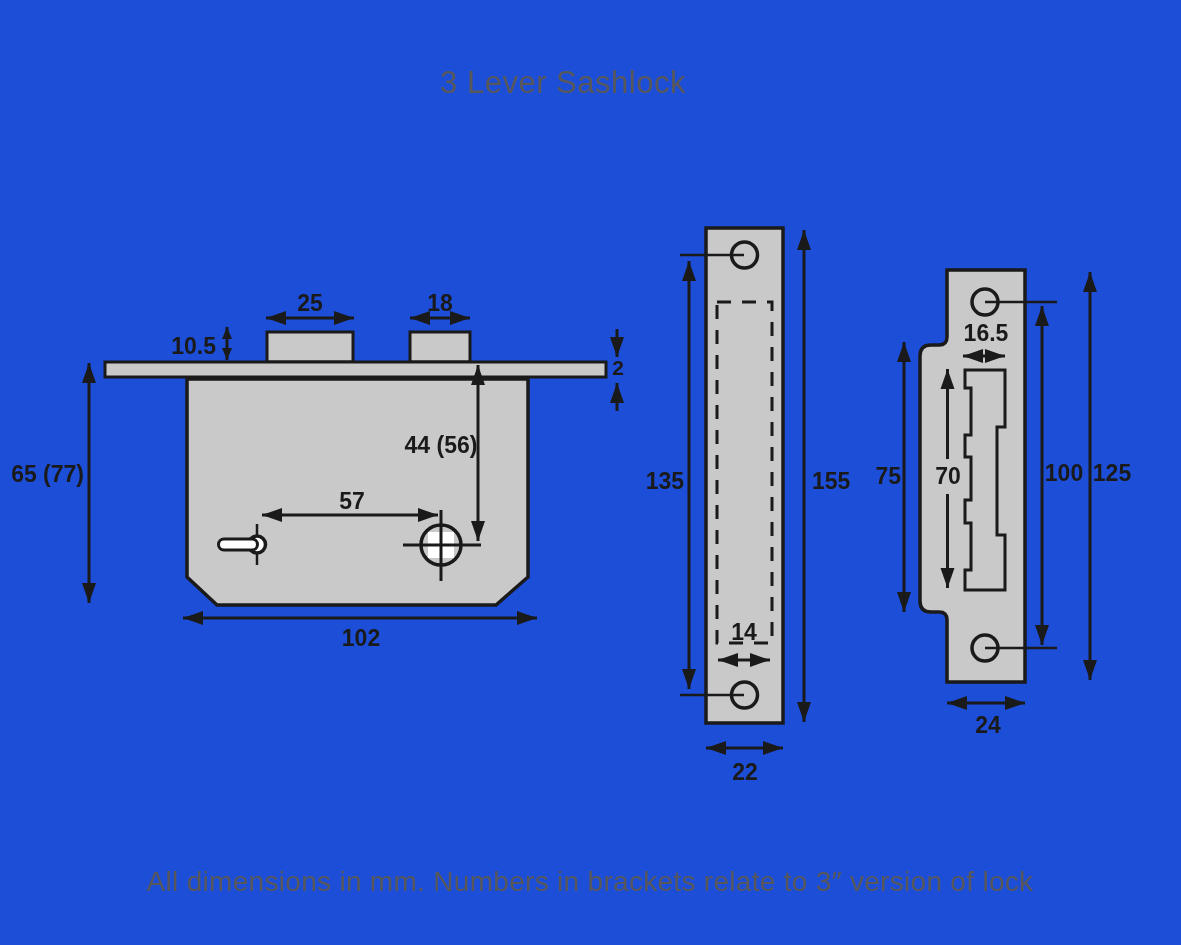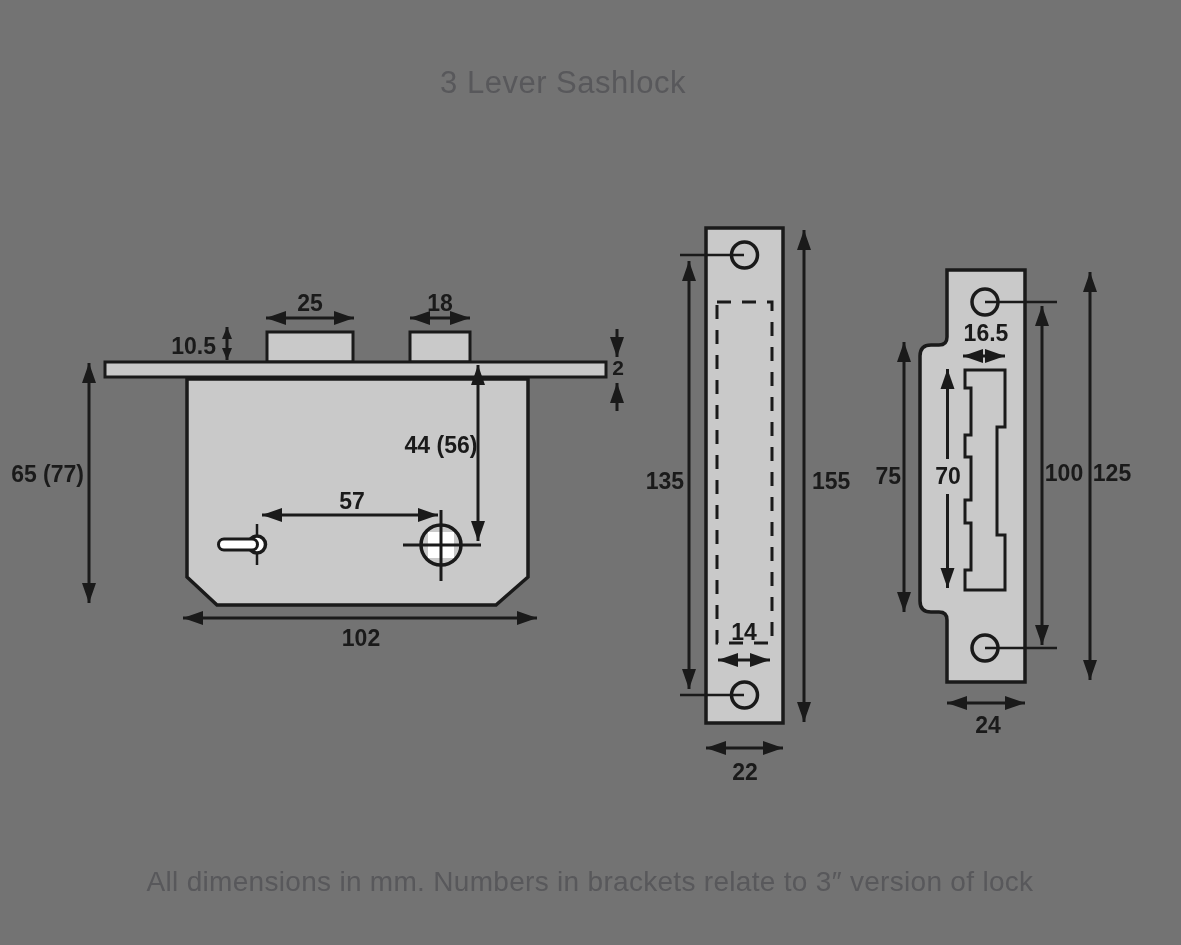--- a/index.html
+++ b/index.html
@@ -1,16 +1,16 @@
 <!DOCTYPE html>
 <html><head>
 <meta charset="utf-8">
 <style>
   html,body{margin:0;padding:0;background:#ffffff;}
-  .stage{position:relative;width:1181px;height:945px;background:#737373;overflow:hidden;}
+  .stage{position:relative;width:1181px;height:945px;background:#1d4ed8;overflow:hidden;}
   svg{display:block;}
   .dim{font:bold 23px "Liberation Sans", sans-serif;fill:#1a1a1a;}
   .dim-sm{font:bold 21px "Liberation Sans", sans-serif;fill:#1a1a1a;}
   .title-text{font:31px "Liberation Sans", sans-serif;fill:#58585b;letter-spacing:.5px;}
   .cap-text{font:28px "Liberation Sans", sans-serif;fill:#58585b;letter-spacing:.3px;}
   .ln{stroke:#1a1a1a;stroke-width:3;fill:none;}
   .ln2{stroke:#1a1a1a;stroke-width:2.5;fill:none;}
   .shape{stroke:#1a1a1a;stroke-width:3.5;}
   .shape-t{stroke:#1a1a1a;stroke-width:3;}
   .hole{fill:none;stroke:#1a1a1a;stroke-width:3.5;}

